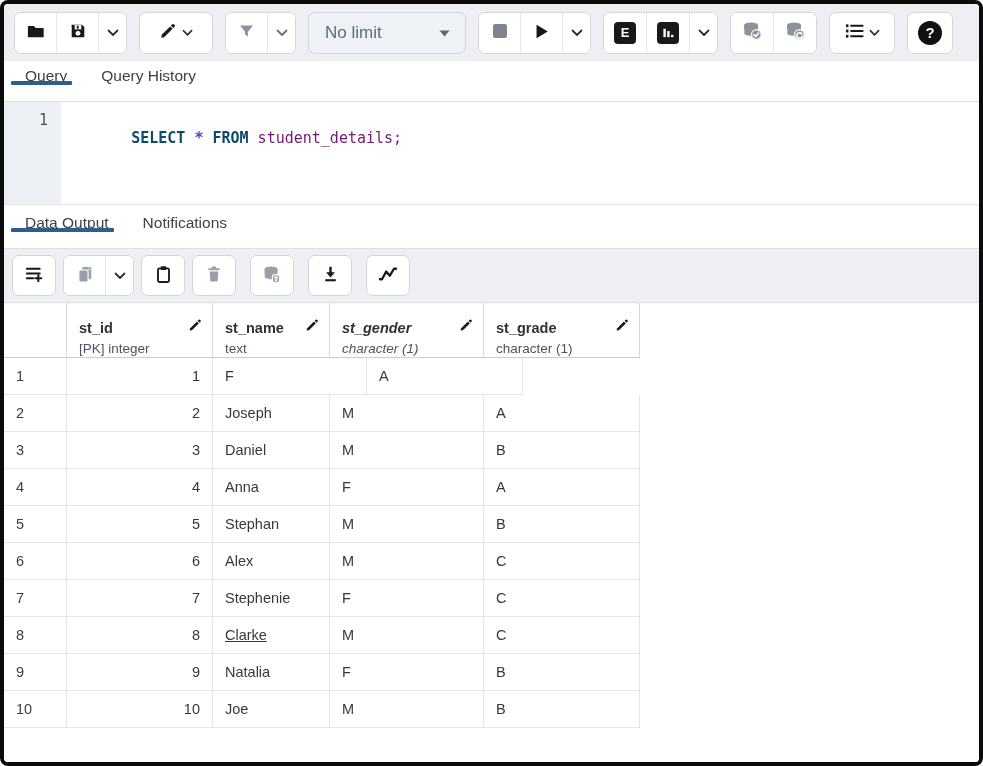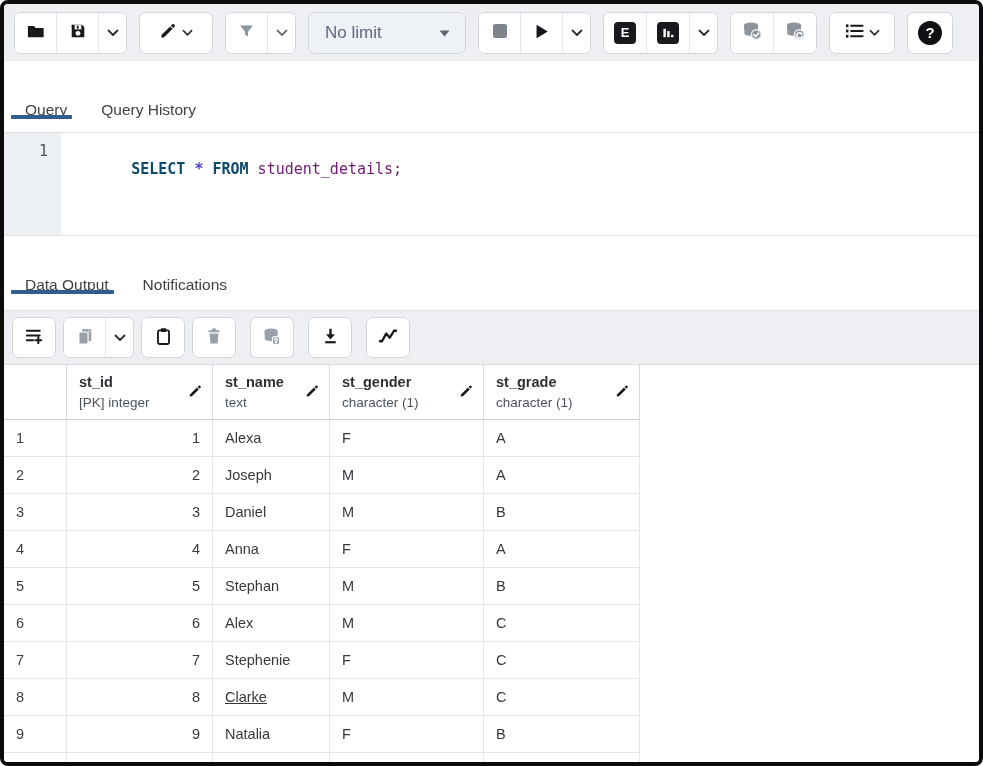--- a/index.html
+++ b/index.html
@@ -50,22 +50,22 @@
   }
   .help-badge {
     width:24px; height:24px; background:#101114; color:#fff;
     border-radius:50%; display:flex; align-items:center; justify-content:center;
     font-size:15px; font-weight:bold;
   }
 
   
   .tabbar {
     flex-shrink:0; background:#fff;
-    display:flex; align-items:flex-start;
-    border-bottom:1px solid #dcdfe3; padding:9px 4px;margin-top:31px;
+    display:flex; align-items:flex-end;
+    border-bottom:1px solid #dcdfe3; padding:16px 4px;
   }
   .tabbar.tb1 { height:41px; }
   .tabbar.tb2 { height:44px; }
   .tab {
     position:relative; padding:0 17px;
     display:flex; align-items:center;
     font-size:15.5px; color:#3e4247; cursor:pointer; white-space:nowrap;
   }
   .tab.active::after {
     content:""; position:absolute; left:3px; right:12px; bottom:0;
@@ -93,23 +93,23 @@
   .gap-before { margin-left:7px; }
 
   
   .grid { flex:1; background:#fff; overflow:hidden; }
   .grid-header { display:flex; height:55px; }
   .gh-corner {
     width:63px; flex-shrink:0;
     border-right:1px solid #d7dade; border-bottom:1px solid #c9cdd2;
   }
   .gh-cell {
-    flex-shrink:0; display:flex; align-items:center;
+    flex-shrink:0; display:flex; 
     border-right:1px solid #d7dade; border-bottom:1px solid #c9cdd2;
-    padding:7px 10px 6px 12px; cursor:pointer; background:#fff;
+    padding:15px 10px 6px 12px; cursor:pointer; background:#fff;
   }
   .gh-text { display:flex; flex-direction:column; line-height:1.45; }
   .gh-name { font-size:14.5px; font-weight:bold; color:#2e3136; }
   .gh-type { font-size:13.5px; color:#4c535e; }
   .gh-cell .pencil { margin-left:auto; padding-left:8px; }
 
   .grid-row { display:flex; height:37px; }
   .rn-cell {
     width:63px; flex-shrink:0; display:flex; align-items:center;
     padding-left:12px; font-size:14.5px; color:#3a3e44;
@@ -445,21 +445,21 @@
         <div class="gh-cell" style="width: 117px;">
           <span class="gh-text">
             <span class="gh-name">st_name</span>
             <span class="gh-type">text</span>
           </span>
           <span class="pencil"><svg width="14" height="14" viewBox="0 0 14 14">
               <path d="M2 10.4 8.9 3.5 10.8 5.4 3.9 12.3 1.7 12.6z" fill="#17191c"></path>
               <path d="M9.6 2.8l1.9 1.9.9-.9A1.34 1.34 0 0 0 10.5 1.9z" fill="#17191c"></path>
             </svg></span>
         </div>
-        <div class="gh-cell" style="width: 154px;">
+        <div class="gh-cell" style="width: 154px; font-style: italic;">
           <span class="gh-text">
             <span class="gh-name">st_gender</span>
             <span class="gh-type">character (1)</span>
           </span>
           <span class="pencil"><svg width="14" height="14" viewBox="0 0 14 14">
               <path d="M2 10.4 8.9 3.5 10.8 5.4 3.9 12.3 1.7 12.6z" fill="#17191c"></path>
               <path d="M9.6 2.8l1.9 1.9.9-.9A1.34 1.34 0 0 0 10.5 1.9z" fill="#17191c"></path>
             </svg></span>
         </div>
         <div class="gh-cell" style="width: 156px;">
@@ -471,21 +471,20 @@
               <path d="M2 10.4 8.9 3.5 10.8 5.4 3.9 12.3 1.7 12.6z" fill="#17191c"></path>
               <path d="M9.6 2.8l1.9 1.9.9-.9A1.34 1.34 0 0 0 10.5 1.9z" fill="#17191c"></path>
             </svg></span>
         </div>
       </div>
     <div id="grid-body">
 
     <div class="grid-row">
           <div class="rn-cell">1</div>
           <div class="g-cell align-right" style="width: 146px;">1</div>
-          <div class="g-cell" style="width: 117px;">Alexa</div>
           <div class="g-cell" style="width: 154px;">F</div>
           <div class="g-cell" style="width: 156px;">A</div>
         </div>
         <div class="grid-row">
           <div class="rn-cell">2</div>
           <div class="g-cell align-right" style="width: 146px;">2</div>
           <div class="g-cell" style="width: 117px;">Joseph</div>
           <div class="g-cell" style="width: 154px;">M</div>
           <div class="g-cell" style="width: 156px;">A</div>
         </div>

